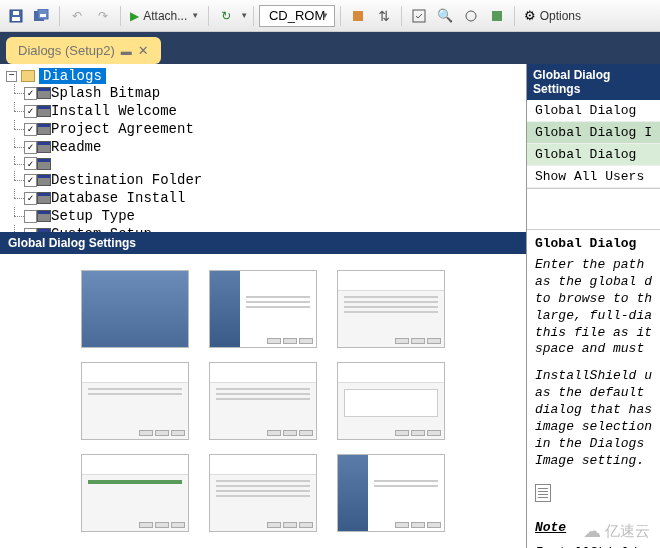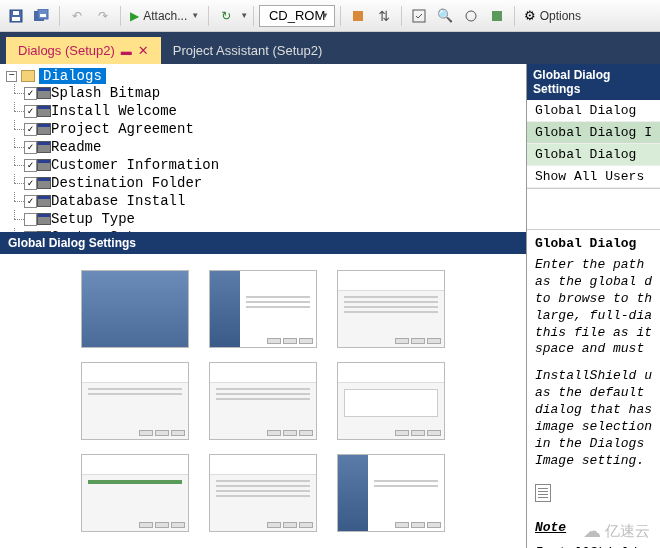--- a/index.html
+++ b/index.html
@@ -8,21 +8,21 @@
     .toolbar { height: 32px; background: linear-gradient(#fdfdfd, #e8e8e8); border-bottom: 1px solid #ccc; display: flex; align-items: center; padding: 0 4px; gap: 2px; }
     .tb-btn { width: 24px; height: 24px; display: flex; align-items: center; justify-content: center; border-radius: 2px; cursor: pointer; }
     .tb-sep { width: 1px; height: 20px; background: #ccc; margin: 0 3px; }
     .tb-play { color: #2a9d2a; font-size: 12px; }
     .tb-text { font-size: 12px; color: #333; padding: 0 2px; }
     .tb-drop { display: flex; align-items: center; gap: 2px; padding: 0 4px; }
     .tb-select { height: 22px; border: 1px solid #aaa; background: #fff; font-size: 13px; width: 76px; padding: 0 2px; text-align: center; }
     
     .tabbar { height: 32px; background: #2a3f5f; display: flex; align-items: flex-end; padding: 0 6px; }
     .tab { padding: 6px 12px; color: #ddd; font-size: 13px; cursor: pointer; display: flex; align-items: center; gap: 6px; }
-    .tab.active { background: #ffe28a; color: #be185d; }
+    .tab.active { background: #ffe28a; color: #737373; border-radius: 6px; }
     
     .main { display: flex; height: calc(548px - 64px); }
     .left-pane { width: 530px; display: flex; flex-direction: column; border-right: 1px solid #999; }
     .right-pane { flex: 1; display: flex; flex-direction: column; }
     
     .tree { padding: 4px 6px; background: #fff; font-family: "Courier New", monospace; font-size: 14px; overflow: auto; }
     .tree-root { display: flex; align-items: center; gap: 4px; }
     .tree-root-label { background: #0078d7; color: #fff; padding: 0 4px; }
     .tree-item { display: flex; align-items: center; padding: 1px 0 1px 18px; gap: 0; position: relative; }
     .tree-item::before { content: ""; position: absolute; left: 8px; top: 0; bottom: 50%; border-left: 1px dotted #888; }
@@ -127,23 +127,20 @@
     <span class="tb-text">Options</span>
   </div>
 </div>
 
 <div class="tabbar">
   <div class="tab active">
     <span>Dialogs (Setup2)</span>
     <span style="font-size:11px">▬</span>
     <span>✕</span>
   </div>
-  <div class="tab">
-    <span>Project Assistant (Setup2)</span>
-  </div>
 </div>
 
 <div class="main">
   <div class="left-pane">
     <div class="tree">
       <div class="tree-root">
         <span class="minus">−</span>
         <span class="folder-icon"></span>
         <span class="tree-root-label">Dialogs</span>
       </div>
@@ -164,21 +161,20 @@
             <span>Project Agreement</span>
           </div>
           <div class="tree-item">
             <span class="cb checked"></span>
             <span class="dlg-icon"></span>
             <span>Readme</span>
           </div>
           <div class="tree-item">
             <span class="cb checked"></span>
             <span class="dlg-icon"></span>
-            <span>Customer Information</span>
           </div>
           <div class="tree-item">
             <span class="cb checked"></span>
             <span class="dlg-icon"></span>
             <span>Destination Folder</span>
           </div>
           <div class="tree-item">
             <span class="cb checked"></span>
             <span class="dlg-icon"></span>
             <span>Database Install</span>

